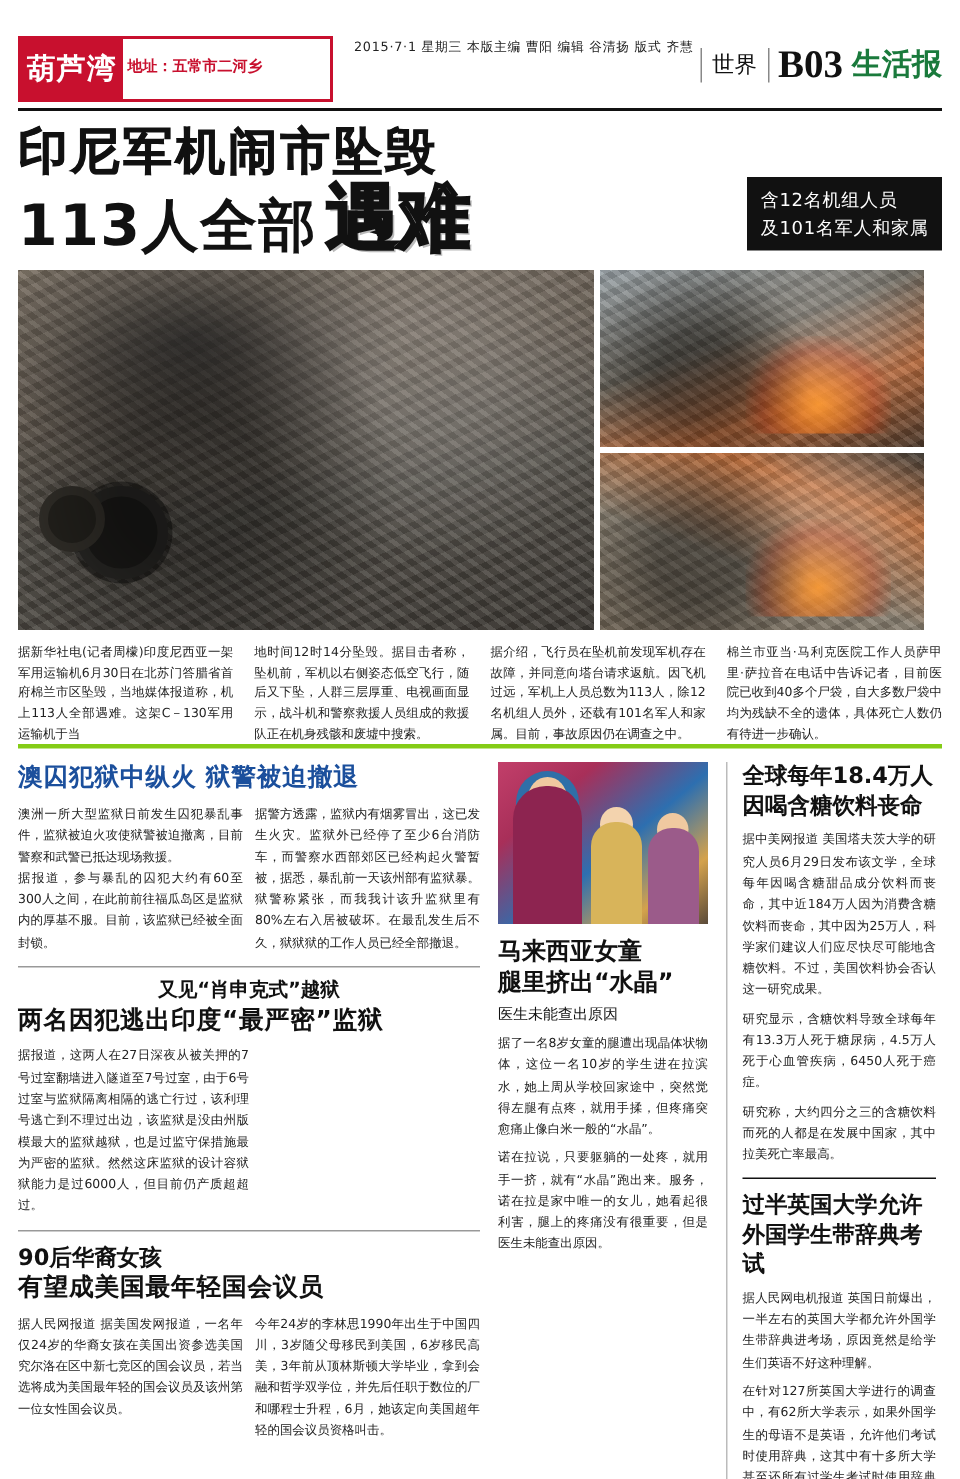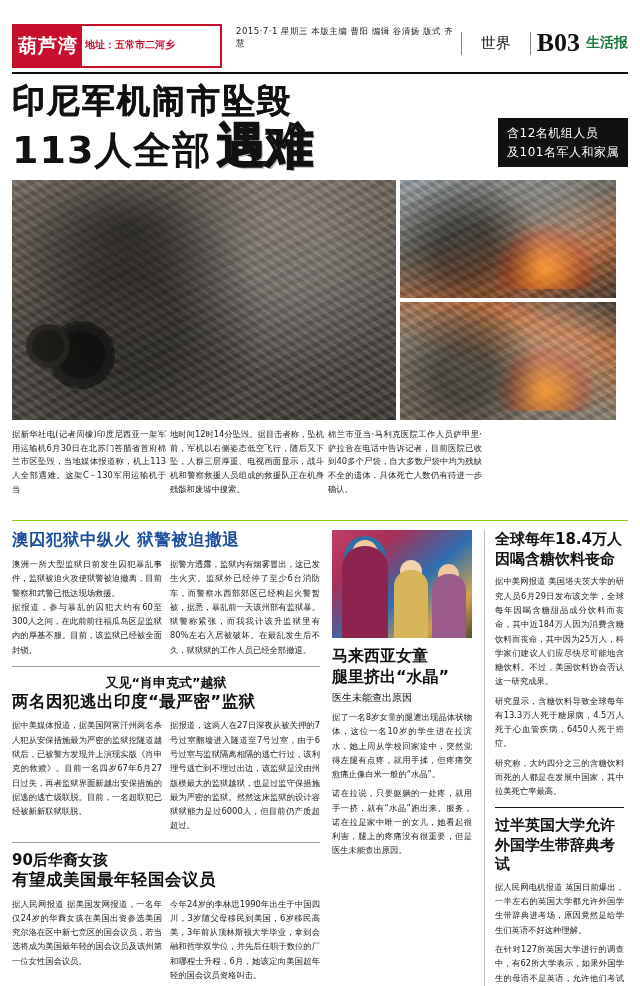--- a/index.html
+++ b/index.html
@@ -66,36 +66,36 @@
   }
   .masthead-right {
     display: flex;
     align-items: center;
     gap: 6px;
     padding-top: 4px;
   }
   .section-tag {
     border-left: 1px solid #888;
     border-right: 1px solid #888;
-    padding: 2px 19px;
+    padding: 2px 7px;
     font-size: 15px;
     font-family: "DejaVu Sans", sans-serif;
     color: #111;
   }
   .page-no {
     font-size: 26px;
     font-weight: bold;
     font-family: "Liberation Serif", serif;
     letter-spacing: 0px;
     color: #111;
     text-align: right;
   }
   .paper-logo {
     color: #1a7a3c;
-    font-size: 14px;
+    font-size: 20px;
     font-weight: bold;
     font-family: "DejaVu Sans", sans-serif;
     line-height: 1;
     padding-bottom: 2px;
   }
 
   
   .headline-wrap { position: relative; margin-top: 10px; height: 92px; }
   .hl1 {
     font-family: "DejaVu Sans", sans-serif;
@@ -169,21 +169,21 @@
     background: radial-gradient(ellipse at 50% 70%, rgba(255,150,40,.9), rgba(200,60,20,.35) 55%, transparent 75%);
   }
   .wheel {
     position:absolute; left:38px; bottom:34px; width:62px; height:62px;
     border-radius:50%; background:#1d1c1a; border:7px solid #2b2a27;
     box-shadow: 0 0 0 3px rgba(0,0,0,.4);
   }
   .wheel2 { position:absolute; left:14px; bottom:52px; width:44px; height:44px; border-radius:50%; background:#26241f; border:6px solid #35322c;}
 
   
-  .cap-row { display: flex; gap: 4px; margin-top: 8px; padding-bottom: 24px; border-bottom: 1px solid #84cc16;}
+  .cap-row { display: flex; gap: 14px; margin-top: 8px; padding-bottom: 0; border-bottom: 3px solid #84cc16;}
   .cap {
     width: 25%;
     font-size: 8.3px;
     line-height: 1.65;
     color: #222;
     text-align: justify;
     font-family: "DejaVu Sans", sans-serif;
   }
 
   
@@ -305,20 +305,21 @@
       </div>
       <div class="photo-s2 tex">
         <div class="fire"></div>
       </div>
     </div>
   </div>
 
   <div class="cap-row">
     <div class="cap">据新华社电(记者周檬)印度尼西亚一架军用运输机6月30日在北苏门答腊省首府棉兰市区坠毁，当地媒体报道称，机上113人全部遇难。这架C－130军用运输机于当</div>
     <div class="cap">地时间12时14分坠毁。据目击者称，坠机前，军机以右侧姿态低空飞行，随后又下坠，人群三层厚重、电视画面显示，战斗机和警察救援人员组成的救援队正在机身残骸和废墟中搜索。</div>
+    <div class="cap">据介绍，飞行员在坠机前发现军机存在故障，并同意向塔台请求返航。因飞机过远，军机上人员总数为113人，除12名机组人员外，还载有101名军人和家属。目前，事故原因仍在调查之中。</div>
     <div class="cap">棉兰市亚当·马利克医院工作人员萨甲里·萨拉音在电话中告诉记者，目前医院已收到40多个尸袋，自大多数尸袋中均为残缺不全的遗体，具体死亡人数仍有待进一步确认。</div>
   </div>
 
   <div class="lower">
 
     <div class="col-left">
 
       <div>
         <div class="art-hl-blue">澳囚犯狱中纵火  狱警被迫撤退</div>
         <div class="body2">
@@ -332,23 +333,20 @@
         </div>
       </div>
 
       <hr class="hr-thin">
 
       <div>
         <div class="art-hl-small">又见“肖申克式”越狱</div>
         <div class="art-hl-black">两名因犯逃出印度“最严密”监狱</div>
         <div class="body2">
           <div class="col-half">
-            <p>据中美媒体报道，据美国阿富汗州两名杀人犯从安保措施最为严密的监狱挖隧道越狱后，已被警方发现并上演现实版《肖申克的救赎》。目前一名四岁67年6月27日过失，再者监狱界面新越出安保措施的据逃的逃亡级联脱。目前，一名超联犯已经被新新联狱联脱。</p>
-          </div>
-          <div class="col-half">
             <p>据报道，这两人在27日深夜从被关押的7号过室翻墙进入隧道至7号过室，由于6号过室与监狱隔离相隔的逃亡行过，该利理号逃亡到不理过出边，该监狱是没由州版模最大的监狱越狱，也是过监守保措施最为严密的监狱。然然这床监狱的设计容狱狱能力是过6000人，但目前仍产质超超过。</p>
           </div>
         </div>
       </div>
 
       <hr class="hr-thin">
 
       <div>
         <div class="art-hl-mid">90后华裔女孩</div>
         <div class="art-hl-black">有望成美国最年轻国会议员</div>

